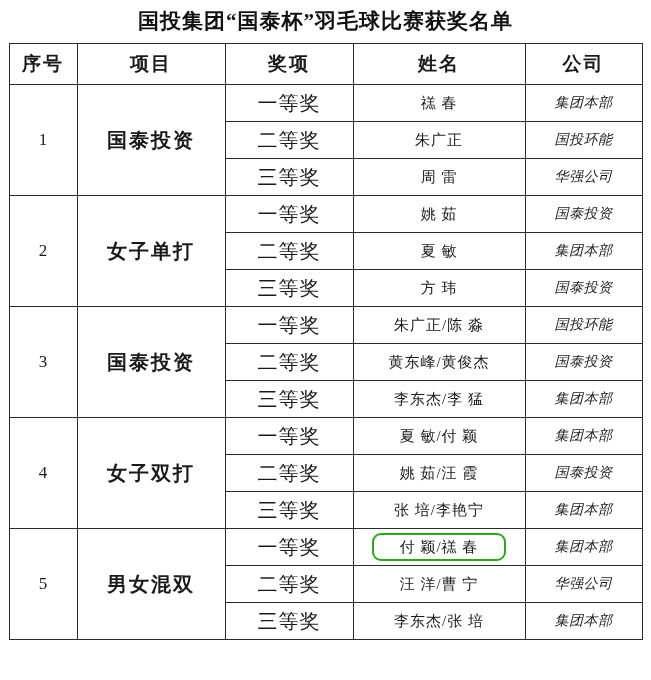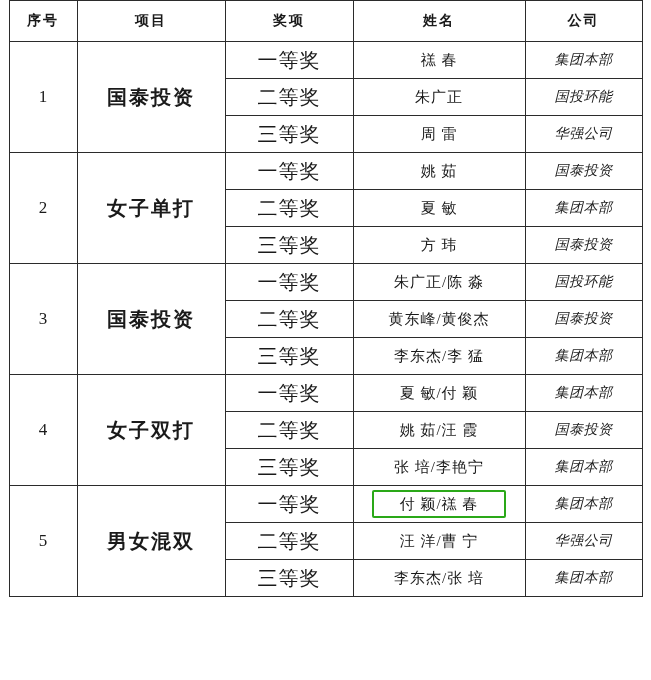--- a/index.html
+++ b/index.html
@@ -44,21 +44,21 @@
     background: #ffffff;
   }
   .col-no    { width: 68px; }
   .col-event { width: 148px; }
   .col-prize { width: 128px; }
   .col-name  { width: 172px; }
   .col-org   { width: 117px; }
 
   thead td {
     height: 40px;
-    font-size: 14px;
+    font-size: 19px;
     font-weight: bold;
     letter-spacing: 2px;
   }
   td.no-cell {
     font-size: 17px;
   }
   td.event-cell {
     font-size: 20px;
     font-weight: bold;
     letter-spacing: 2px;
@@ -74,32 +74,33 @@
     position: relative;
   }
   td.org-cell {
     font-size: 14px;
     letter-spacing: 0.5px;
     font-style: italic;
   }
   .highlight-box {
     display: inline-block;
     border: 2px solid #2aa818;
-    border-radius: 2px;
+    border-radius: 9px;
     padding: 4px 26px;
     font-size: 15px;
     letter-spacing: 1px;
     line-height: 1.1;
   }
 </style>
 </head>
 <body>
 
 <div class="page">
 
+  <div class="doc-title">国投集团“国泰杯”羽毛球比赛获奖名单</div>
 
   <table class="award-table">
     <colgroup>
       <col class="col-no">
       <col class="col-event">
       <col class="col-prize">
       <col class="col-name">
       <col class="col-org">
     </colgroup>
     <thead>

